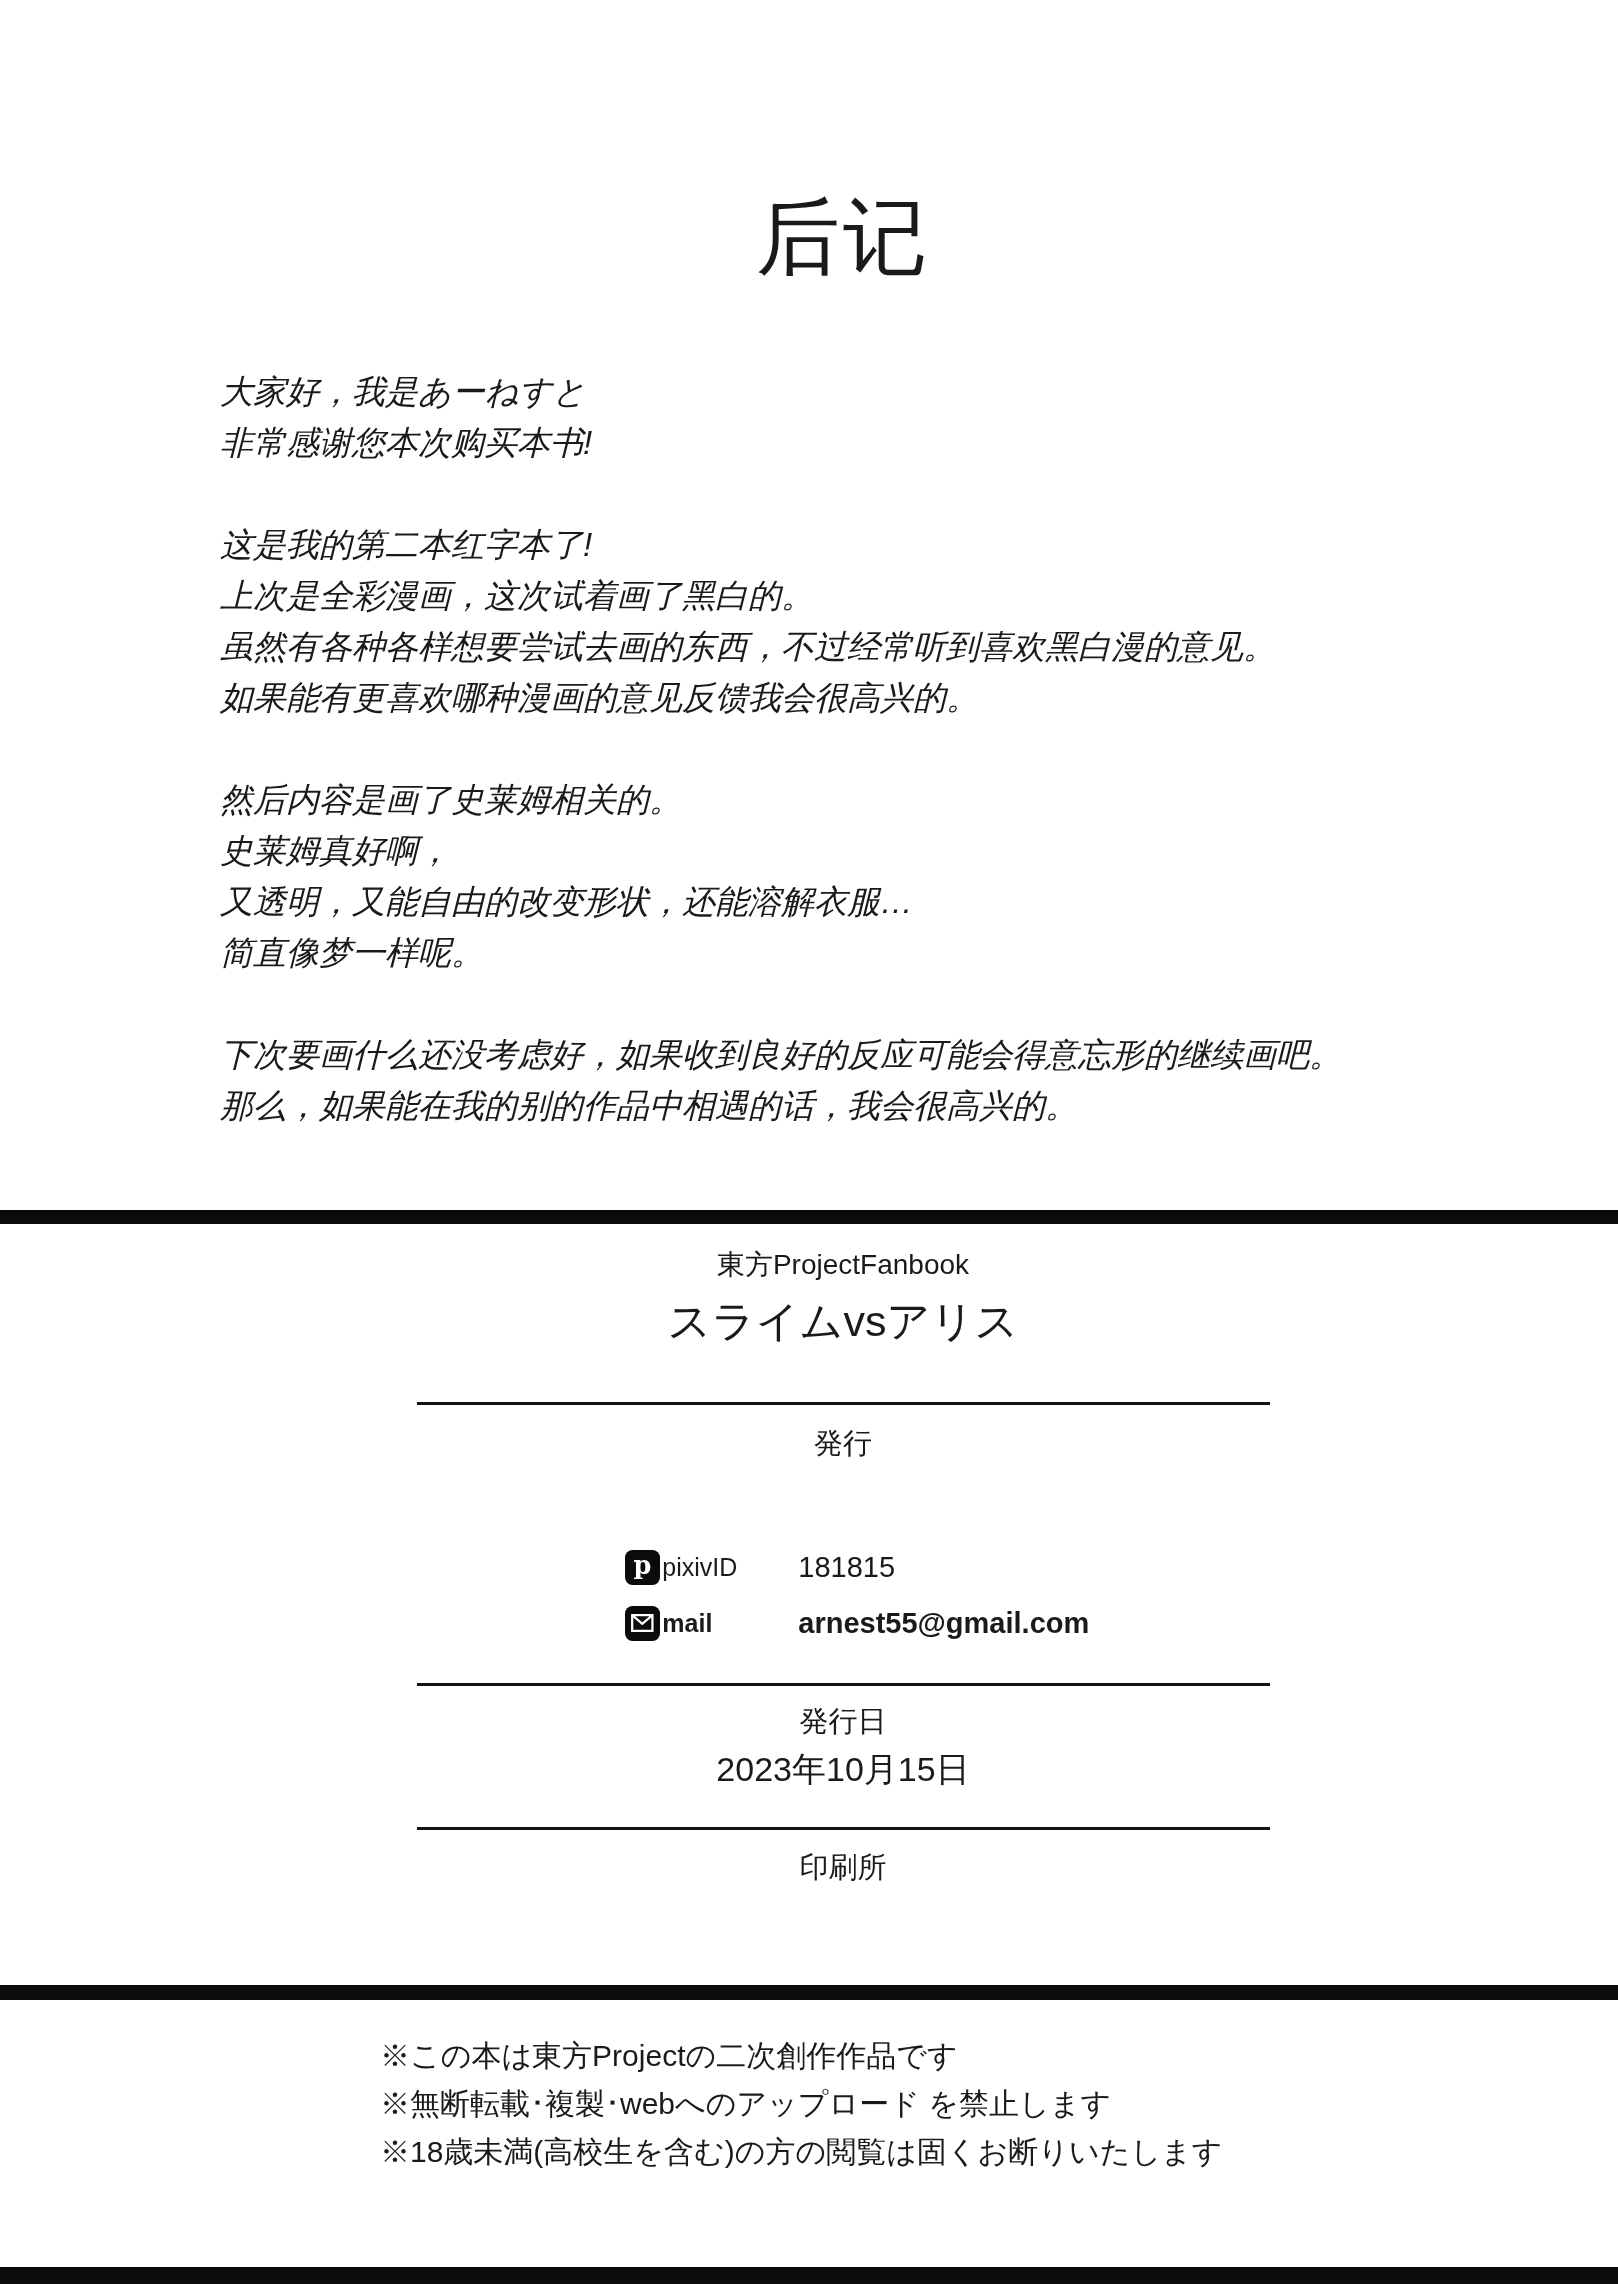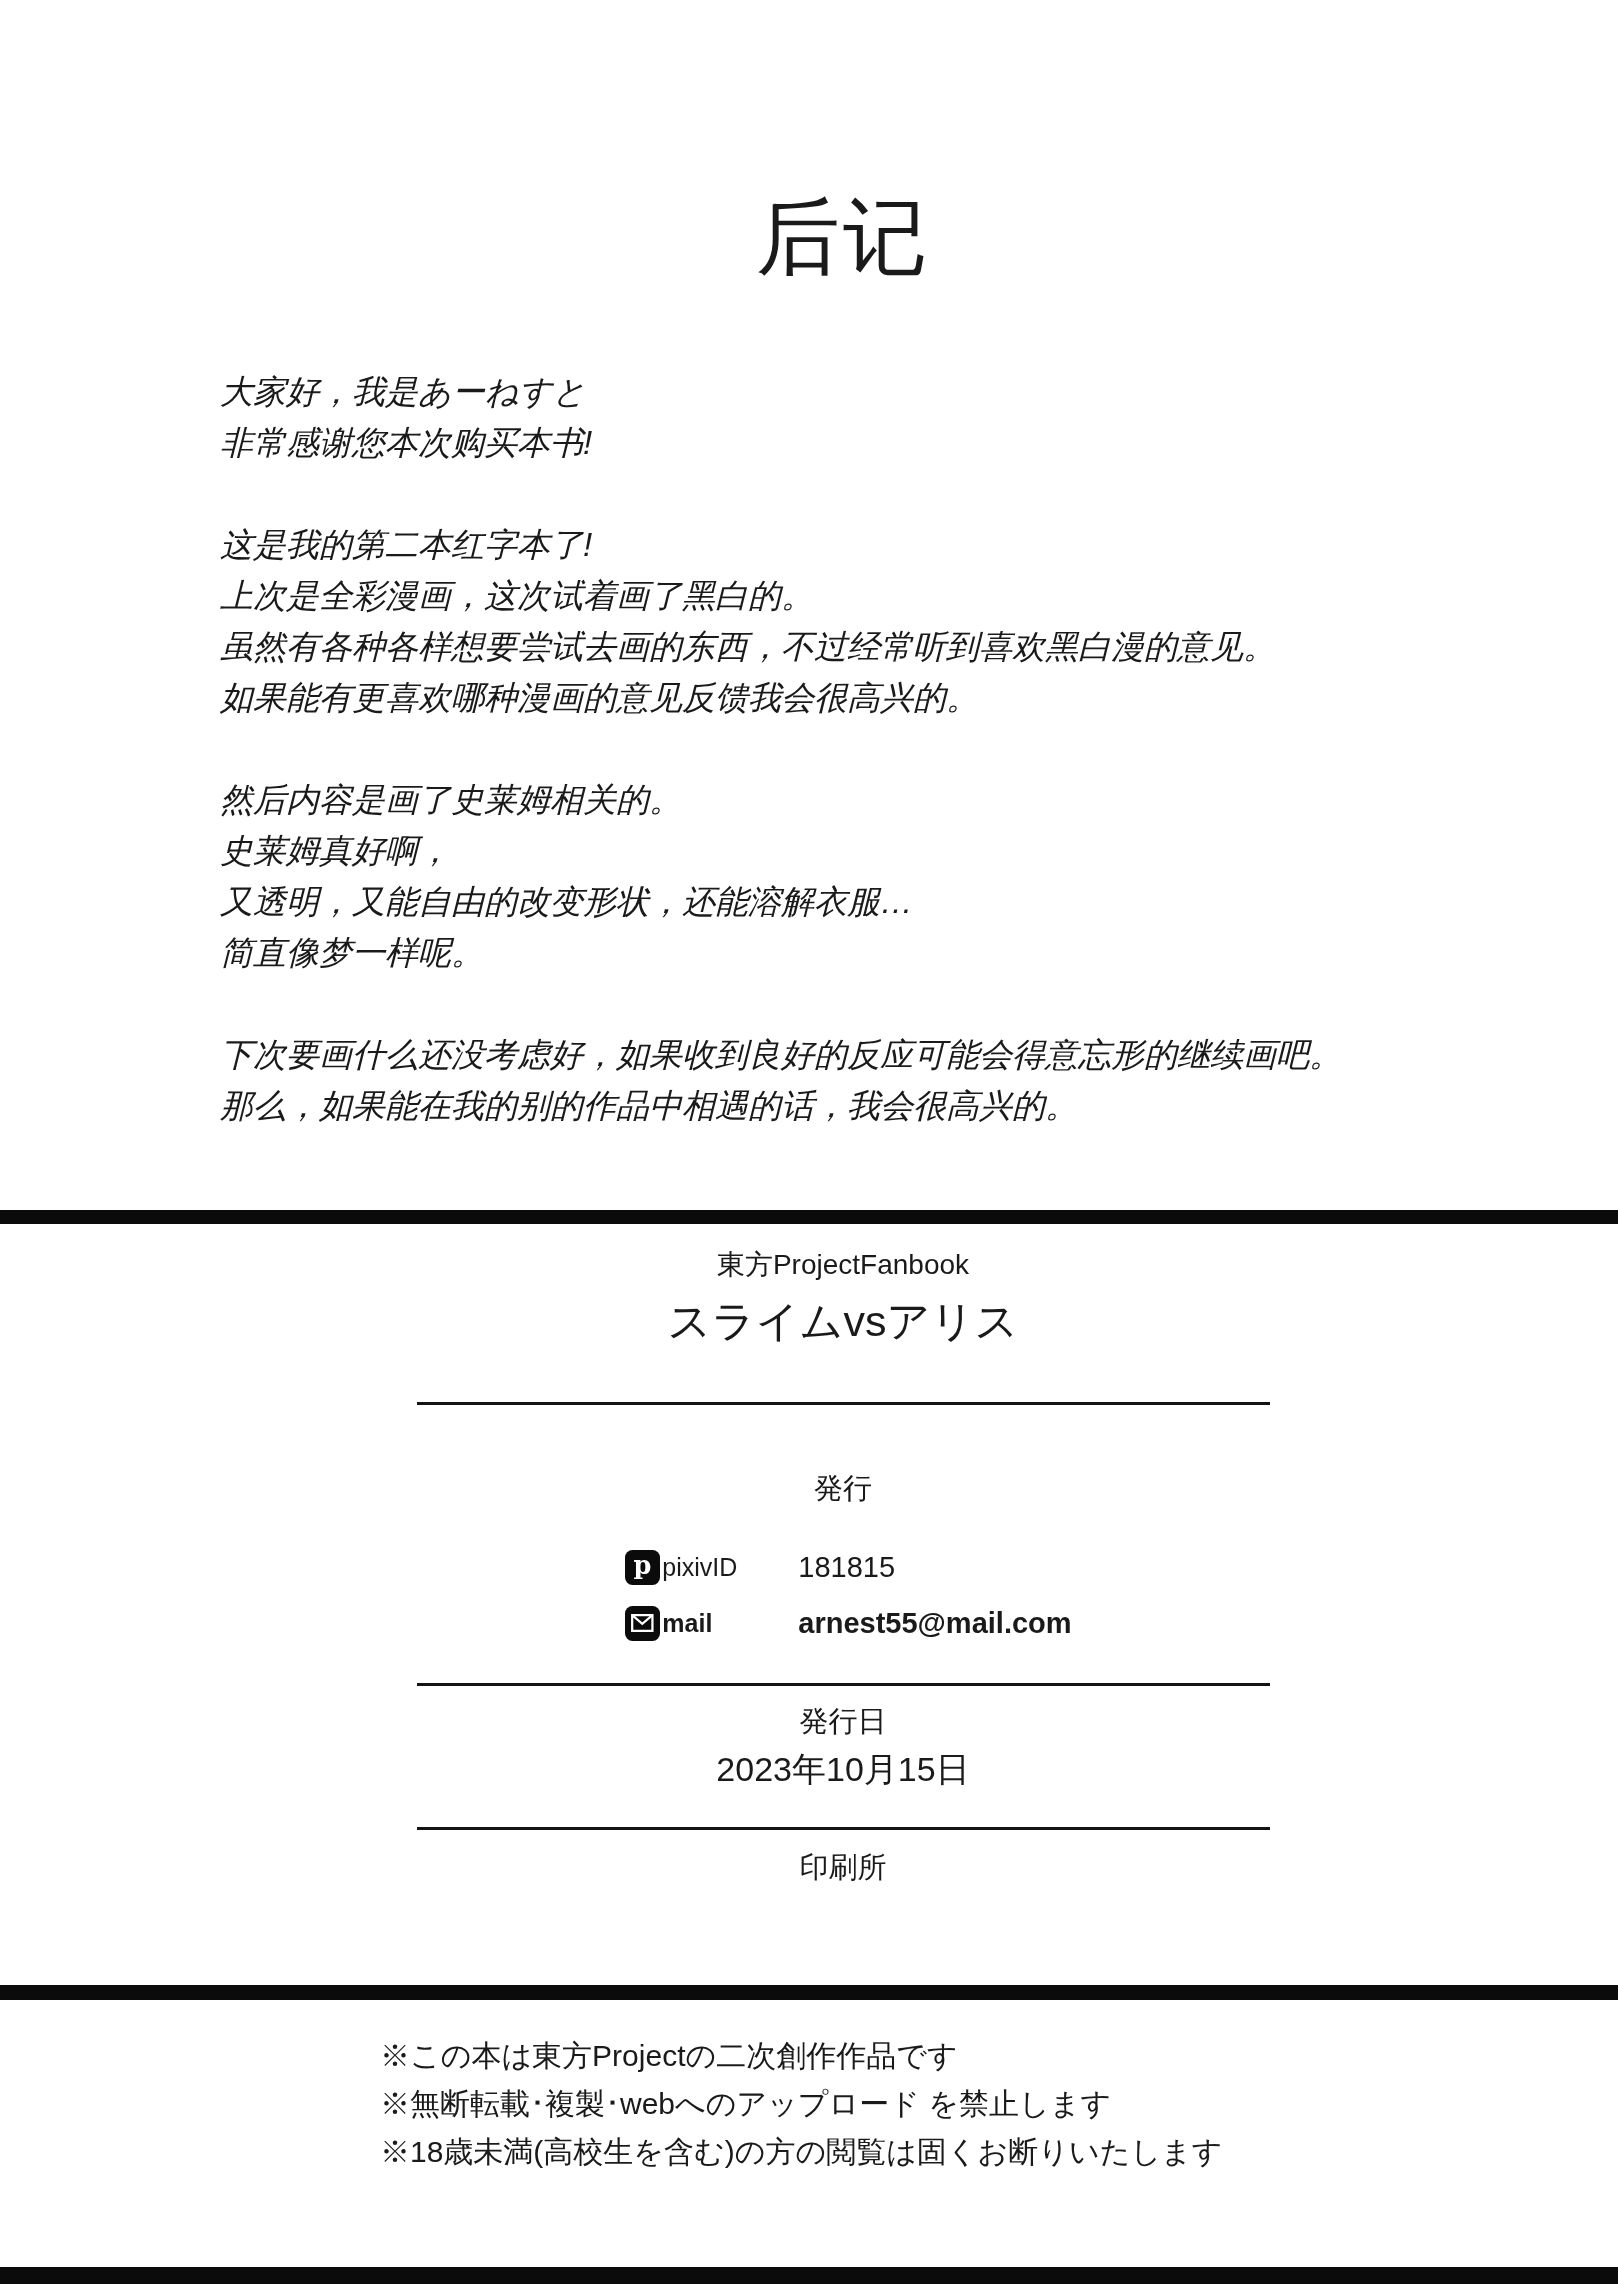--- a/index.html
+++ b/index.html
@@ -15,21 +15,21 @@
   .bar-top { top:1210px; height:13.5px; }
   .bar-mid { top:1985px; height:15px; }
   .bar-bottom { top:2267px; height:17.3px; }
   .rule { position:absolute; left:417px; width:853px; height:3px; background:#141414; }
   .rule-a { top:1402px; }
   .rule-b { top:1683px; }
   .rule-c { top:1827px; }
   .fanbook { top:1246px; font-size:28px; }
   .book-title { top:1293px; font-size:43px; }
   .label-s { font-size:29px; }
-  .hakkou { top:1424px;margin-top:45px; }
+  .hakkou { top:1424px; }
   .publisher { top:1469px; font-size:34px; }
   .hakkoubi { top:1702px; }
   .pubdate { top:1747px; font-size:34px; }
   .insatsu { top:1848px; }
   .printer { top:1895px; font-size:34px; }
   .contact-row { position:absolute; left:625px; height:38px; display:flex; align-items:center; }
   .row-pixiv { top:1548px; }
   .row-mail { top:1604px;font-weight:bold; }
   .cicon {
     width:35px; height:35px; background:#0b0b0b; border-radius:7.5px;
@@ -84,21 +84,21 @@
   </div>
 
   <div class="contact-row row-mail">
     <span class="cicon">
       <svg width="22.6" height="18" viewBox="0 0 30 24">
         <rect x="1.5" y="1.5" width="27" height="21" fill="none" stroke="#ffffff" stroke-width="3"></rect>
         <polyline points="1.5,1.5 15,13 28.5,1.5" fill="none" stroke="#ffffff" stroke-width="3"></polyline>
       </svg>
     </span>
     <span class="contact-label">mail</span>
-    <span class="contact-value">arnest55@mail.com</span>
+    <span class="contact-value">arnest55@gmail.com</span>
   </div>
 
   <div class="rule rule-b"></div>
 
   <div class="centered label-s hakkoubi">発行日</div>
   <div class="centered pubdate">2023年10月15日</div>
 
   <div class="rule rule-c"></div>
 
   <div class="centered label-s insatsu">印刷所</div>

